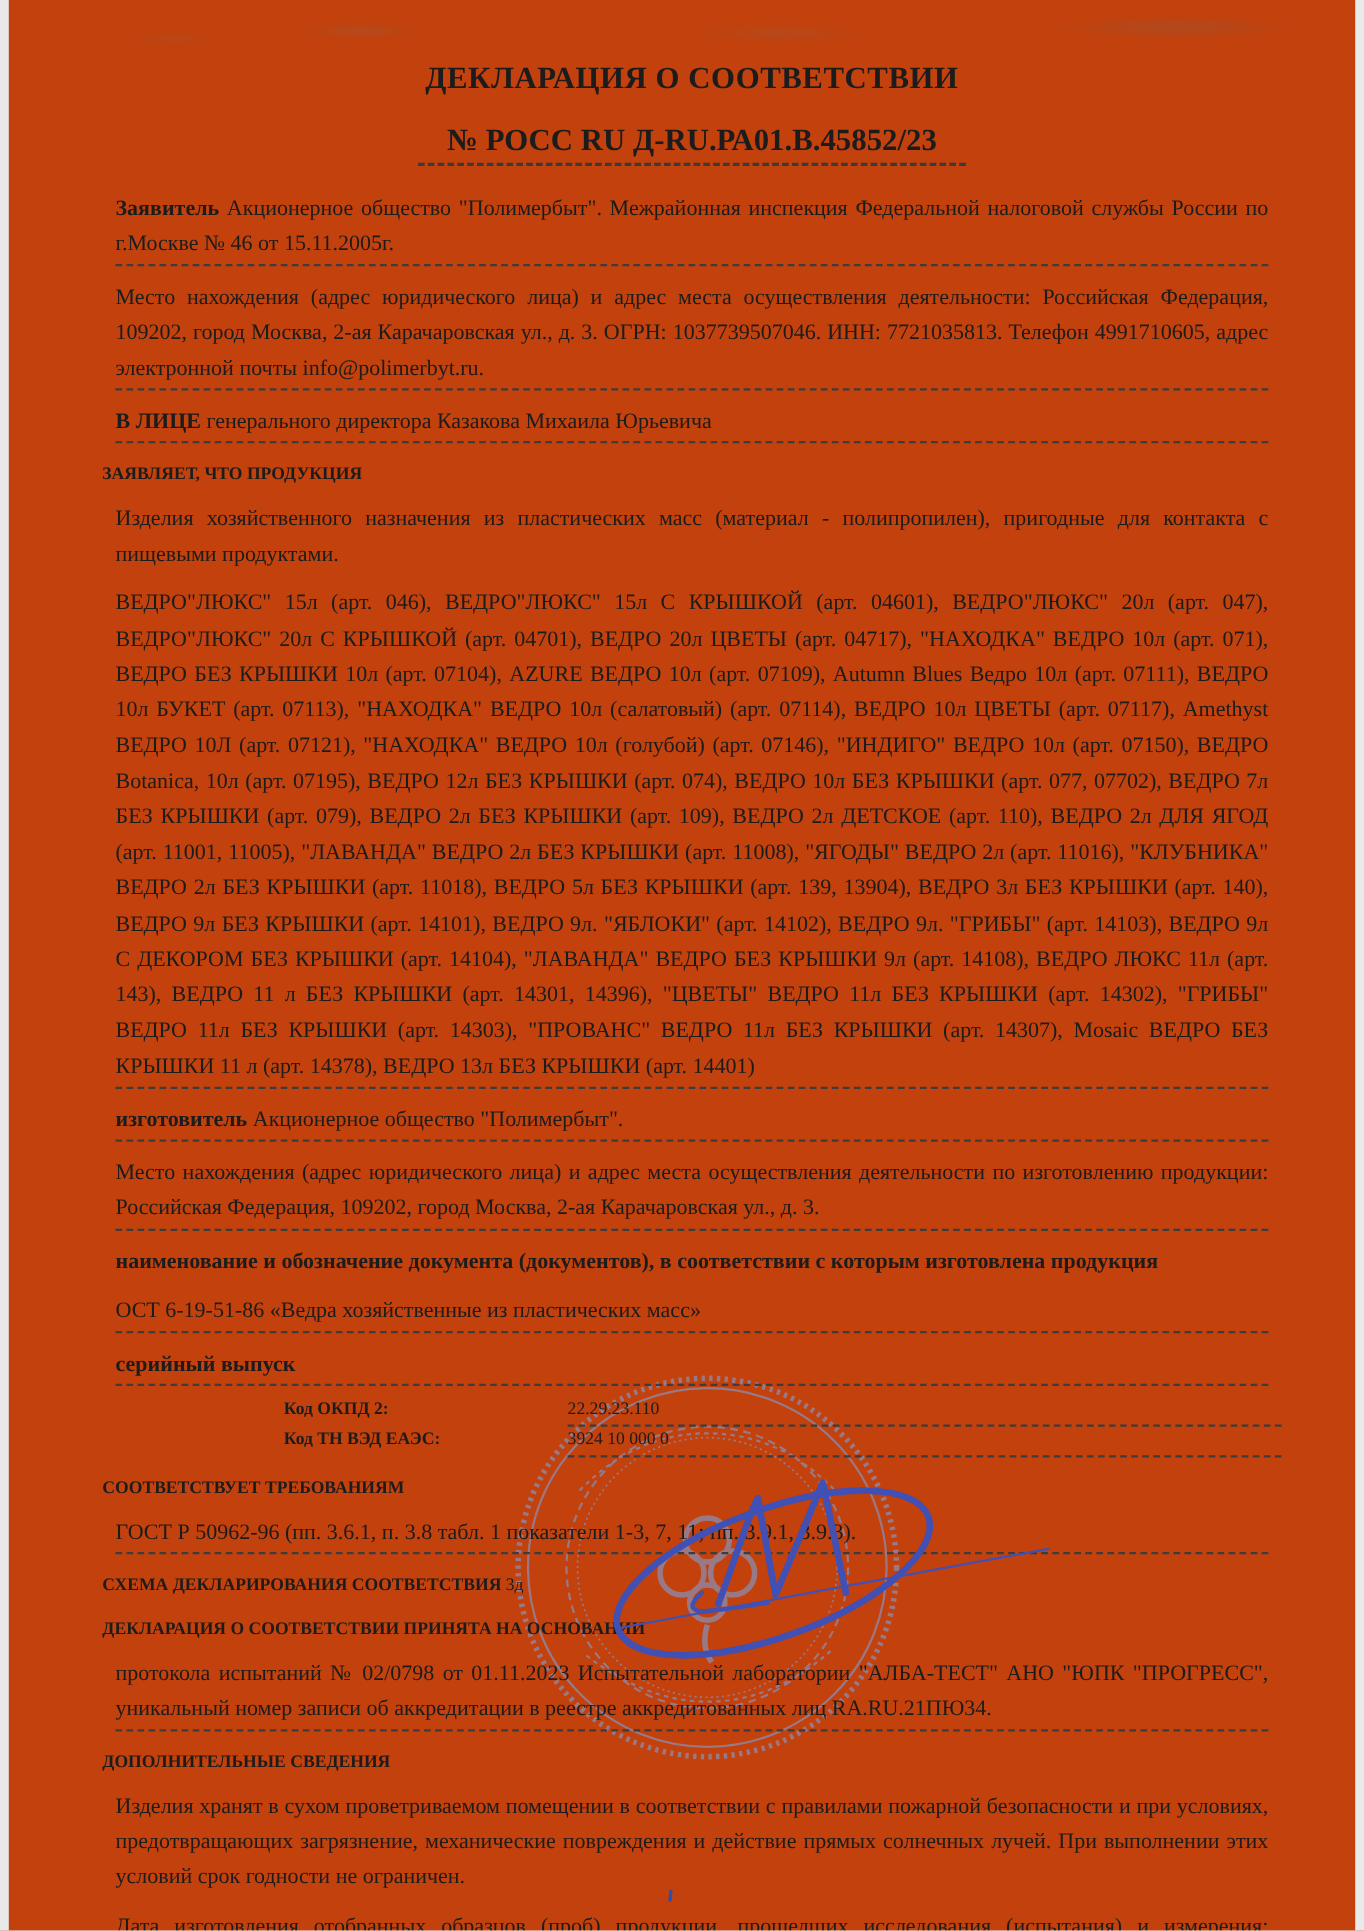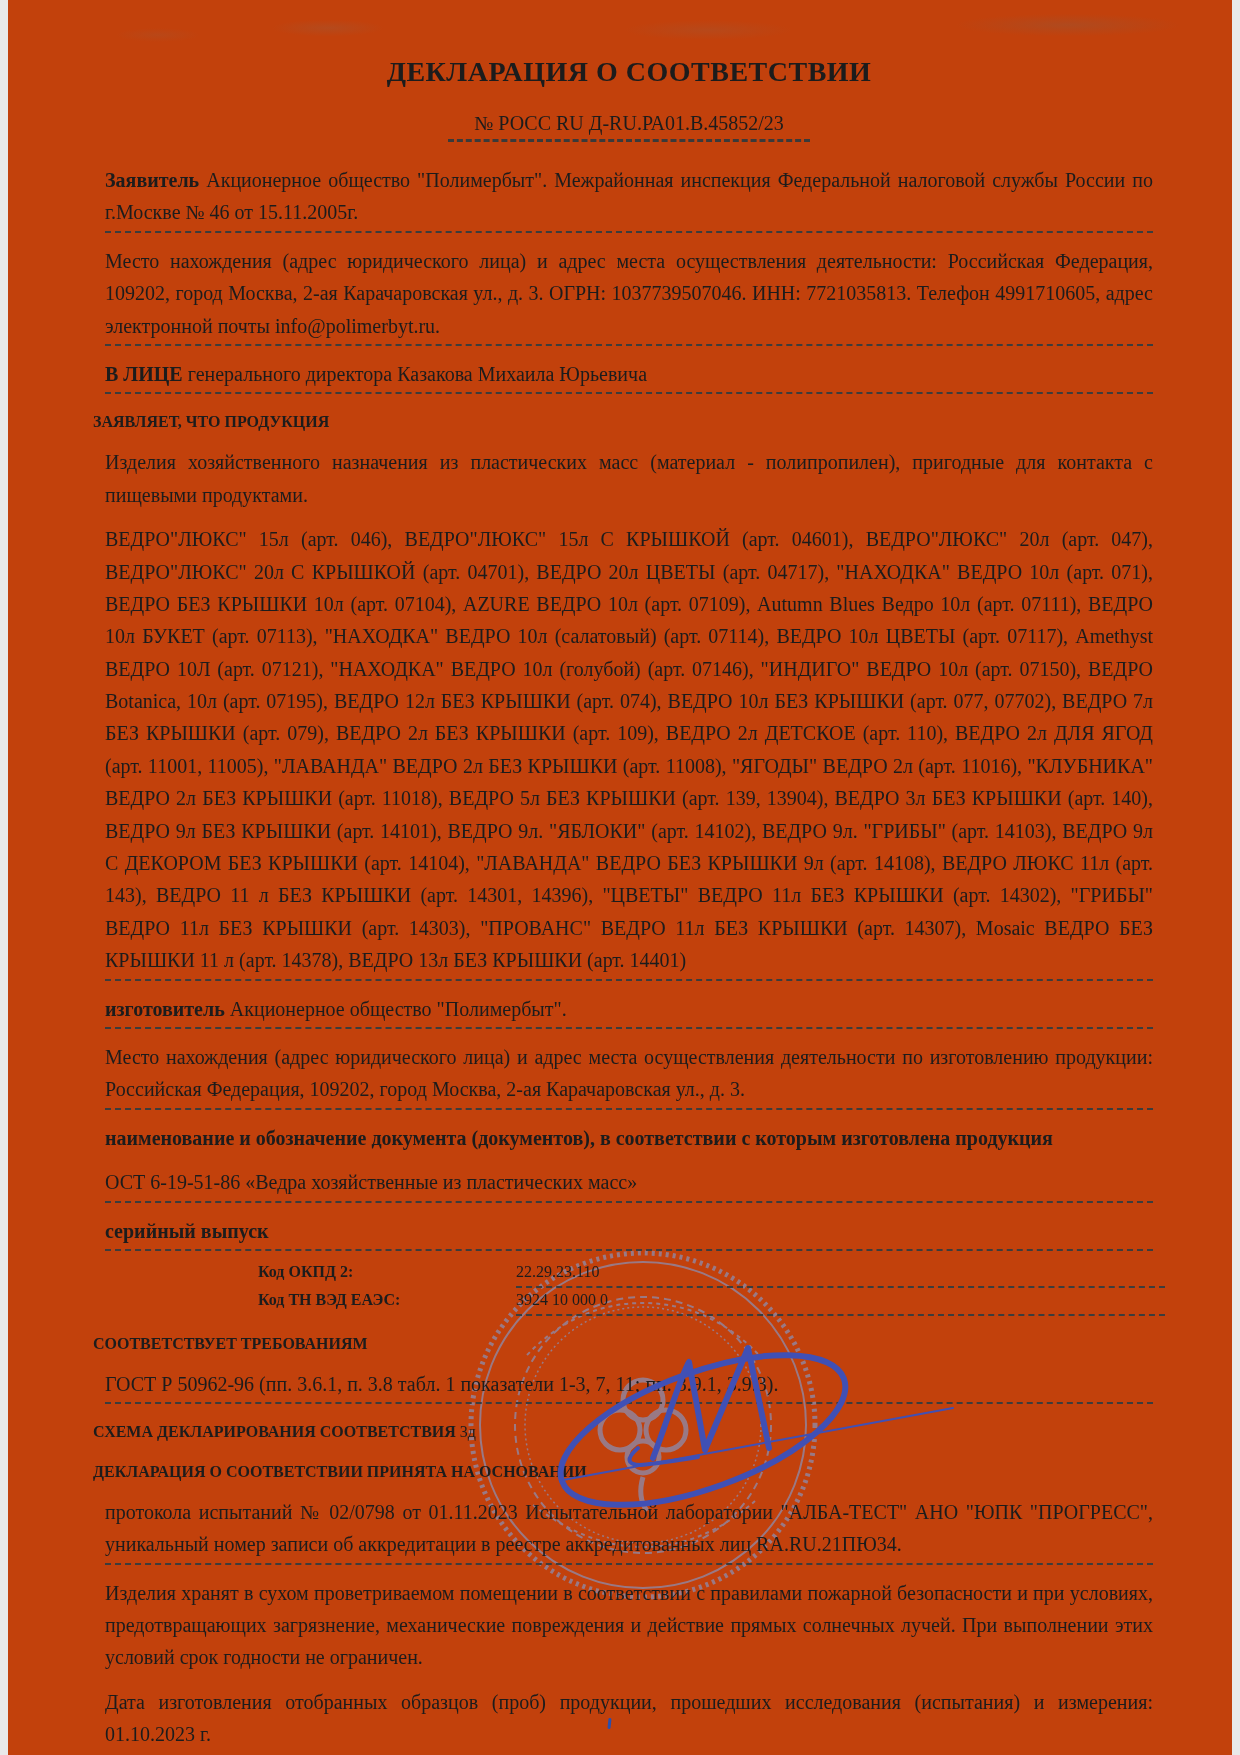--- a/index.html
+++ b/index.html
@@ -12,21 +12,21 @@
     position:absolute;top:0;left:0;width:1240px;height:70px;
     background:
       radial-gradient(ellipse 80px 12px at 320px 28px, rgba(120,115,105,.18), transparent 70%),
       radial-gradient(ellipse 120px 14px at 700px 30px, rgba(120,115,105,.15), transparent 70%),
       radial-gradient(ellipse 160px 16px at 1060px 25px, rgba(110,105,95,.22), transparent 70%),
       radial-gradient(ellipse 60px 10px at 150px 35px, rgba(120,115,105,.12), transparent 70%);
   }
   .content{position:absolute;top:56px;left:85px;width:1072px;z-index:1;}
   .center{text-align:center;}
   .doc-title{font-size:28px;font-weight:bold;letter-spacing:.5px;margin:0 0 6px;}
-  .doc-number{font-size:20px;font-weight:normal;margin:0 auto 10px;display:inline-block;
+  .doc-number{font-size:28px;font-weight:bold;margin:0 auto 10px;display:inline-block;
     border-bottom:3px dashed #3a3a3a;padding:0 26px 4px;}
   p{margin:12px;font-size:20px;line-height:1.62;}
   .just{text-align:justify;}
   .dashed{border-bottom:2.5px dashed #3c3c3c;padding-bottom:2px;margin-bottom:9px;}
   .dotted{border-bottom:2px dotted #4a4a4a;padding-bottom:4px;margin-bottom:10px;}
   .b{font-weight:bold;}
   .h{font-weight:bold;font-size:16px;line-height:1.5;margin:16px 0 3px;}
   .code-row{display:flex;align-items:baseline;margin-left:165px;font-size:16px;line-height:1.55;}
   .code-label{font-weight:bold;width:258px;flex:none;}
   .code-value{flex:1;border-bottom:2.5px dashed #3c3c3c;padding-bottom:1px;}
@@ -103,17 +103,18 @@
     </div>
 
     <div class="h">СООТВЕТСТВУЕТ ТРЕБОВАНИЯМ</div>
     <p class="dashed">ГОСТ Р 50962-96 (пп. 3.6.1, п. 3.8 табл. 1 показатели 1-3, 7, 11; пп. 3.9.1, 3.9.3).</p>
 
     <div class="h"><span>СХЕМА ДЕКЛАРИРОВАНИЯ СООТВЕТСТВИЯ</span><span style="font-weight:normal"> 3д</span></div>
 
     <div class="h">ДЕКЛАРАЦИЯ О СООТВЕТСТВИИ ПРИНЯТА НА ОСНОВАНИИ</div>
     <p class="just dashed">протокола испытаний № 02/0798 от 01.11.2023 Испытательной лаборатории "АЛБА-ТЕСТ" АНО "ЮПК "ПРОГРЕСС", уникальный номер записи об аккредитации в реестре аккредитованных лиц RA.RU.21ПЮ34.</p>
 
+    <div class="h">ДОПОЛНИТЕЛЬНЫЕ СВЕДЕНИЯ</div>
     <p class="just">Изделия хранят в сухом проветриваемом помещении в соответствии с правилами пожарной безопасности и при условиях, предотвращающих загрязнение, механические повреждения и действие прямых солнечных лучей. При выполнении этих условий срок годности не ограничен.</p>
     <p class="just dotted">Дата изготовления отобранных образцов (проб) продукции, прошедших исследования (испытания) и измерения: 01.10.2023 г.</p>
 
   </div>
 </div>
 
 </body></html>

